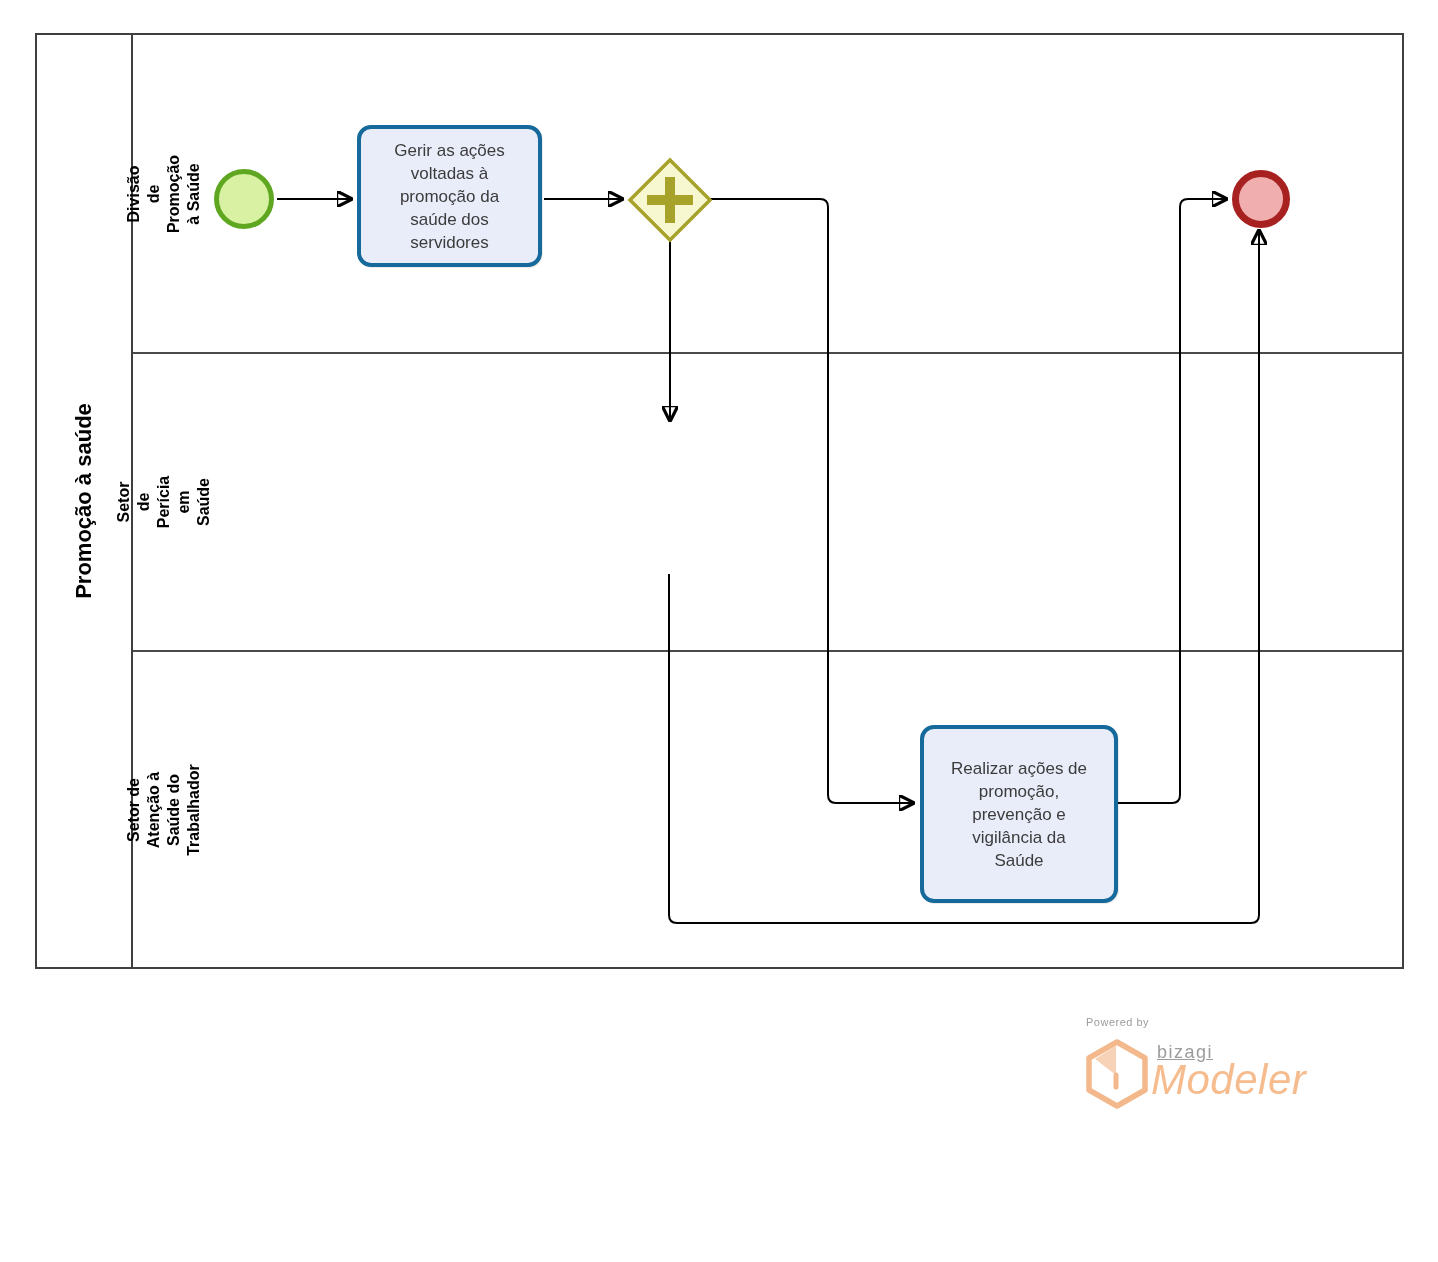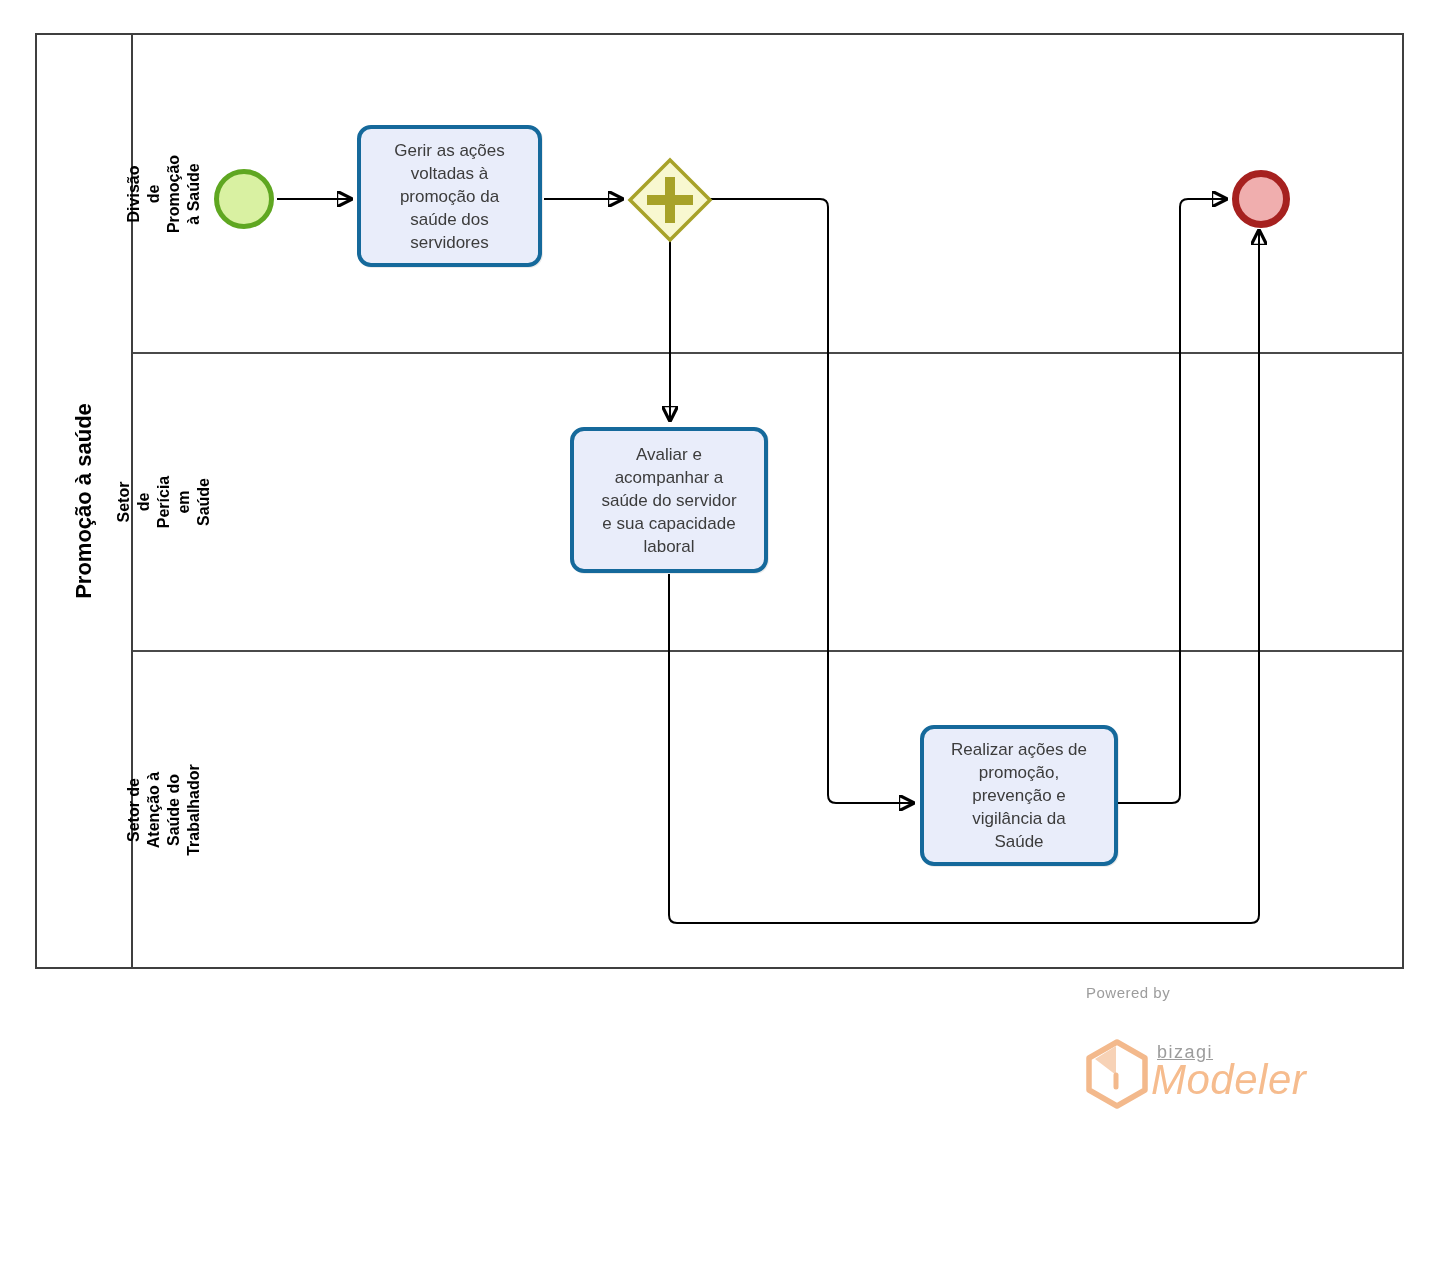--- a/index.html
+++ b/index.html
@@ -55,43 +55,43 @@
     border-radius:14px;
     box-sizing:border-box;
     display:flex;align-items:center;justify-content:center;
     text-align:center;
     font-size:17px;line-height:23px;color:#3c3c3c;
     white-space:pre-line;
     box-shadow:1px 1px 0 rgba(0,0,0,0.08);
   }
   .task-gerir{left:357px;top:125px;width:185px;height:142px;}
   .task-avaliar{left:570px;top:427px;width:198px;height:146px;}
-  .task-realizar{left:920px;top:725px;width:198px;height:141px;}
+  .task-realizar{left:920px;top:725px;width:198px;height:178px;}
   .start-event{
     position:absolute;z-index:3;
     left:214px;top:169px;width:50px;height:50px;
     border:5px solid var(--start_border);
     background:var(--start_fill);
     border-radius:50%;
   }
   .end-event{
     position:absolute;z-index:3;
     left:1232px;top:170px;width:44px;height:44px;
     border:7px solid var(--end_border);
     background:var(--end_fill);
     border-radius:50%;
   }
   .gateway{
     position:absolute;z-index:3;
     left:626px;top:156px;width:88px;height:88px;
   }
   
   .powered-by{
-    position:absolute;left:1086px;top:984px;
-    font-size:15px;color:var(--brand_gray);letter-spacing:0.5px;text-align:center;
+    position:absolute;left:1086px;top:1016px;
+    font-size:11px;color:var(--brand_gray);letter-spacing:0.5px;text-align:center;
   }
   .bizagi-logo{position:absolute;left:1086px;top:1038px;}
   .bizagi-word{
     position:absolute;left:1157px;top:1042px;
     font-size:18px;color:var(--brand_gray);letter-spacing:1.5px;text-decoration:underline;
   }
   .modeler-word{
     position:absolute;left:1151px;top:1056px;
     font-size:42px;color:var(--brand_orange);font-weight:500;letter-spacing:0.5px;font-style:italic;
   }
@@ -147,25 +147,20 @@
 saúde dos
 servidores</div>
 
   <div class="gateway">
     <svg width="88" height="88">
       <polygon points="44,4 84,44 44,84 4,44" fill="#f8f8d0" stroke="#a7a229" stroke-width="3.5"></polygon>
       <path d="M44 21 L44 67 M21 44 L67 44" stroke="#a7a229" stroke-width="10"></path>
     </svg>
   </div>
 
-  <div class="task task-avaliar">Avaliar e
-acompanhar a
-saúde do servidor
-e sua capacidade
-laboral</div>
 
   <div class="task task-realizar">Realizar ações de
 promoção,
 prevenção e
 vigilância da
 Saúde</div>
 
   <div class="end-event"></div>
 
   <div class="powered-by">Powered by</div>

